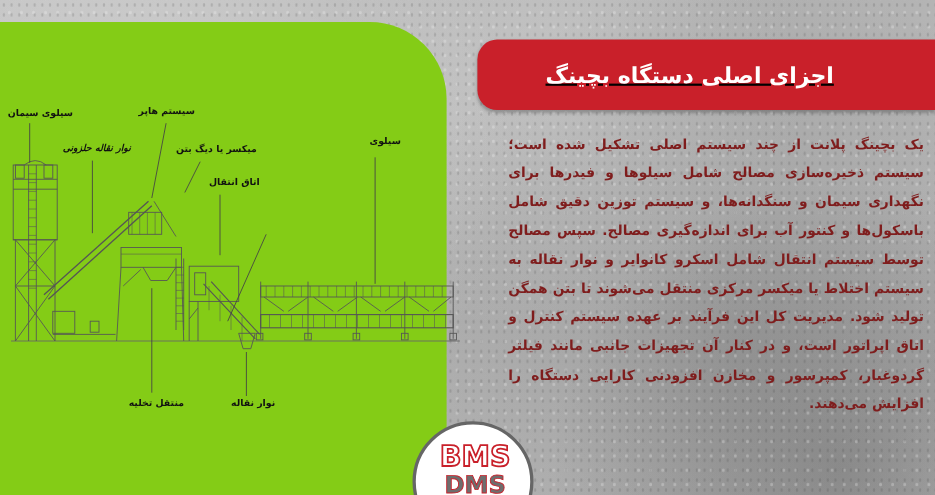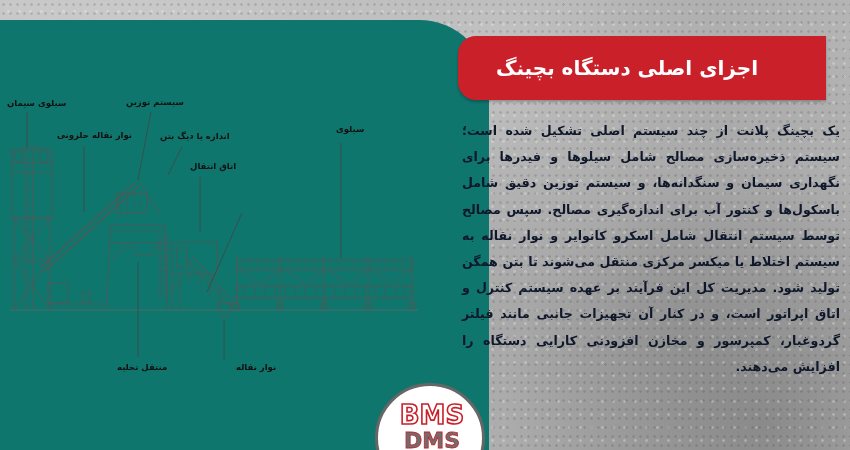--- a/index.html
+++ b/index.html
@@ -20,65 +20,65 @@
     background-image:
       radial-gradient(rgba(60,60,60,0.18) 1px, transparent 1.4px),
       radial-gradient(rgba(255,255,255,0.25) 1px, transparent 1.6px);
     background-size: 7px 9px, 11px 13px;
     background-position: 0 0, 3px 5px;
     pointer-events: none;
   }
   .diagram-panel {
     position: absolute;
     left: 0; top: 20px;
-    width: 489px; height: 430px;
-    background: #0f766e;
+    width: 406px; height: 430px;
+    background: #84cc16;
     border-top-right-radius: 70px;
   }
   .diagram-svg { position: absolute; left: 0; top: 0; }
   .label {
     position: absolute;
     font-family: "DejaVu Sans", sans-serif;
     font-weight: bold;
     font-size: 8.5px;
     color: #111;
     direction: rtl;
     white-space: nowrap;
     line-height: 1;
   }
   .title-banner {
     position: absolute;
-    left: 458px; top: 36px;
-    width: 368px; height: 64px;
+    left: 434px; top: 36px;
+    width: 416px; height: 64px;
     background: #c9202a;
     border-top-left-radius: 18px;
     border-bottom-left-radius: 18px;
     box-shadow: 0 2px 3px rgba(0,0,0,0.25);
-    display: flex; align-items: center; justify-content: center;
+    display: flex; align-items: center; justify-content: center; text-decoration: underline;
   }
   .title-text {
     color: #ffffff;
     font-family: "DejaVu Sans", sans-serif;
     font-weight: bold;
     font-size: 20px;
     direction: rtl;
     padding-right: 30px;
   }
   .body-text {
     position: absolute;
     left: 462px; top: 118px;
     width: 378px;
     direction: rtl;
     text-align: justify;
     text-align-last: right;
     font-family: "DejaVu Sans", sans-serif;
     font-weight: bold;
     font-size: 12.6px;
     line-height: 26.2px;
-    color: #0f172a;
+    color: #7f1d1d;
     letter-spacing: -0.1px;
   }
   .logo-wrap {
     position: absolute;
     left: 375px; top: 383px;
     width: 110px; height: 110px;
     border-radius: 50%;
     background: #ffffff;
     border: 3px solid #666;
   }
@@ -251,27 +251,27 @@
       <line x1="182" y1="147" x2="168" y2="175"></line>
       <line x1="200" y1="177" x2="200" y2="232"></line>
       <line x1="242" y1="213" x2="207" y2="292"></line>
       <line x1="341" y1="143" x2="341" y2="258"></line>
       <line x1="138" y1="262" x2="138" y2="357"></line>
       <line x1="224" y1="320" x2="224" y2="360"></line>
     </g>
   </svg>
 
   <div class="label" style="left:7px; top:79px;">سیلوی سیمان</div>
-  <div class="label" style="left:57px; top:111px;">نوار نقاله حلزونی</div>
-  <div class="label" style="left:126px; top:78px;">سیستم توزین</div>
-  <div class="label" style="left:160px; top:112px;">اندازه یا دیگ بتن</div>
+  <div class="label" style="left:57px; top:111px;font-style:italic;">نوار نقاله حلزونی</div>
+  <div class="label" style="left:126px; top:78px;">سیستم هاپر</div>
+  <div class="label" style="left:160px; top:112px;">میکسر یا دیگ بتن</div>
   <div class="label" style="left:190px; top:142px;">اتاق انتقال</div>
   <div class="label" style="left:336px; top:105px;">سیلوی</div>
   <div class="label" style="left:117px; top:343px;">منتقل تخلیه</div>
-  <div class="label" style="left:210px; top:343px;margin-left:26px;">نوار نقاله</div>
+  <div class="label" style="left:210px; top:343px;">نوار نقاله</div>
 </div>
 
 <div class="title-banner">
   <h1 class="title-text">اجزای اصلی دستگاه بچینگ</h1>
 </div>
 
 <p class="body-text">یک بچینگ پلانت از چند سیستم اصلی تشکیل شده است؛ سیستم ذخیره‌سازی مصالح شامل سیلوها و فیدرها برای نگهداری سیمان و سنگدانه‌ها، و سیستم توزین دقیق شامل باسکول‌ها و کنتور آب برای اندازه‌گیری مصالح. سپس مصالح توسط سیستم انتقال شامل اسکرو کانوایر و نوار نقاله به سیستم اختلاط یا میکسر مرکزی منتقل می‌شوند تا بتن همگن تولید شود. مدیریت کل این فرآیند بر عهده سیستم کنترل و اتاق اپراتور است، و در کنار آن تجهیزات جانبی مانند فیلتر گردوغبار، کمپرسور و مخازن افزودنی کارایی دستگاه را افزایش می‌دهند.</p>
 
 <div class="logo-wrap">
   <svg class="logo-svg" width="100" height="60" viewBox="0 0 100 60" xmlns="http://www.w3.org/2000/svg">

